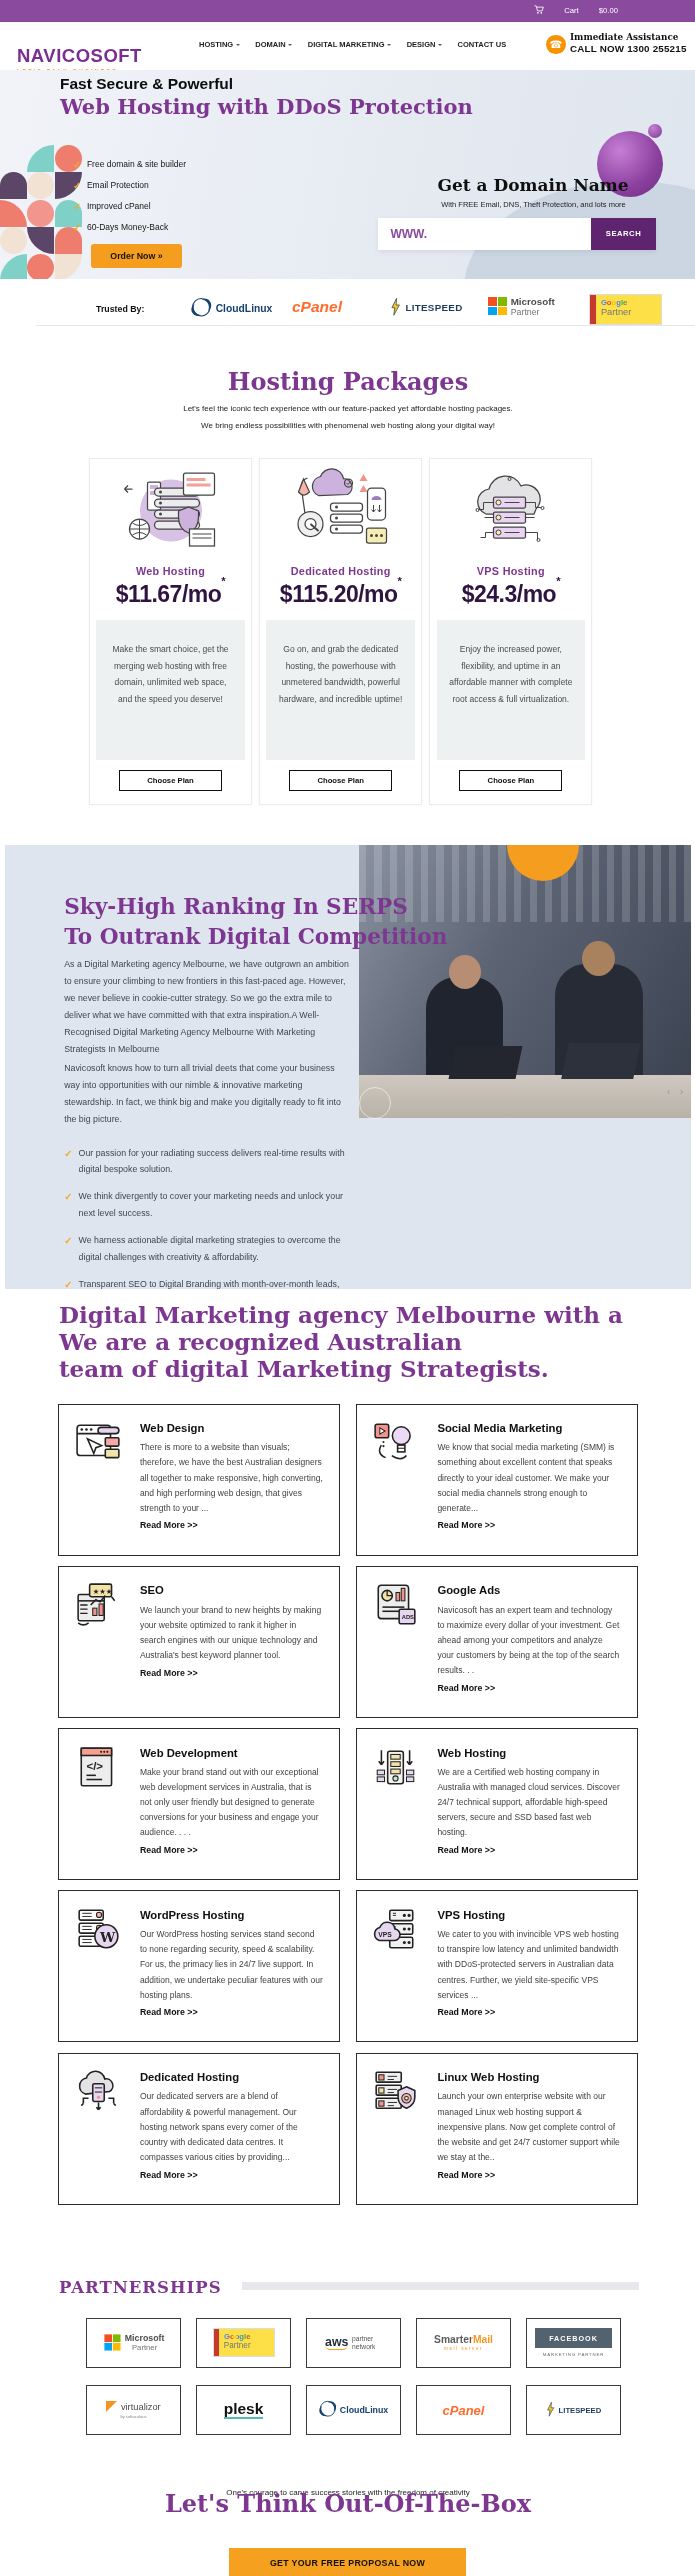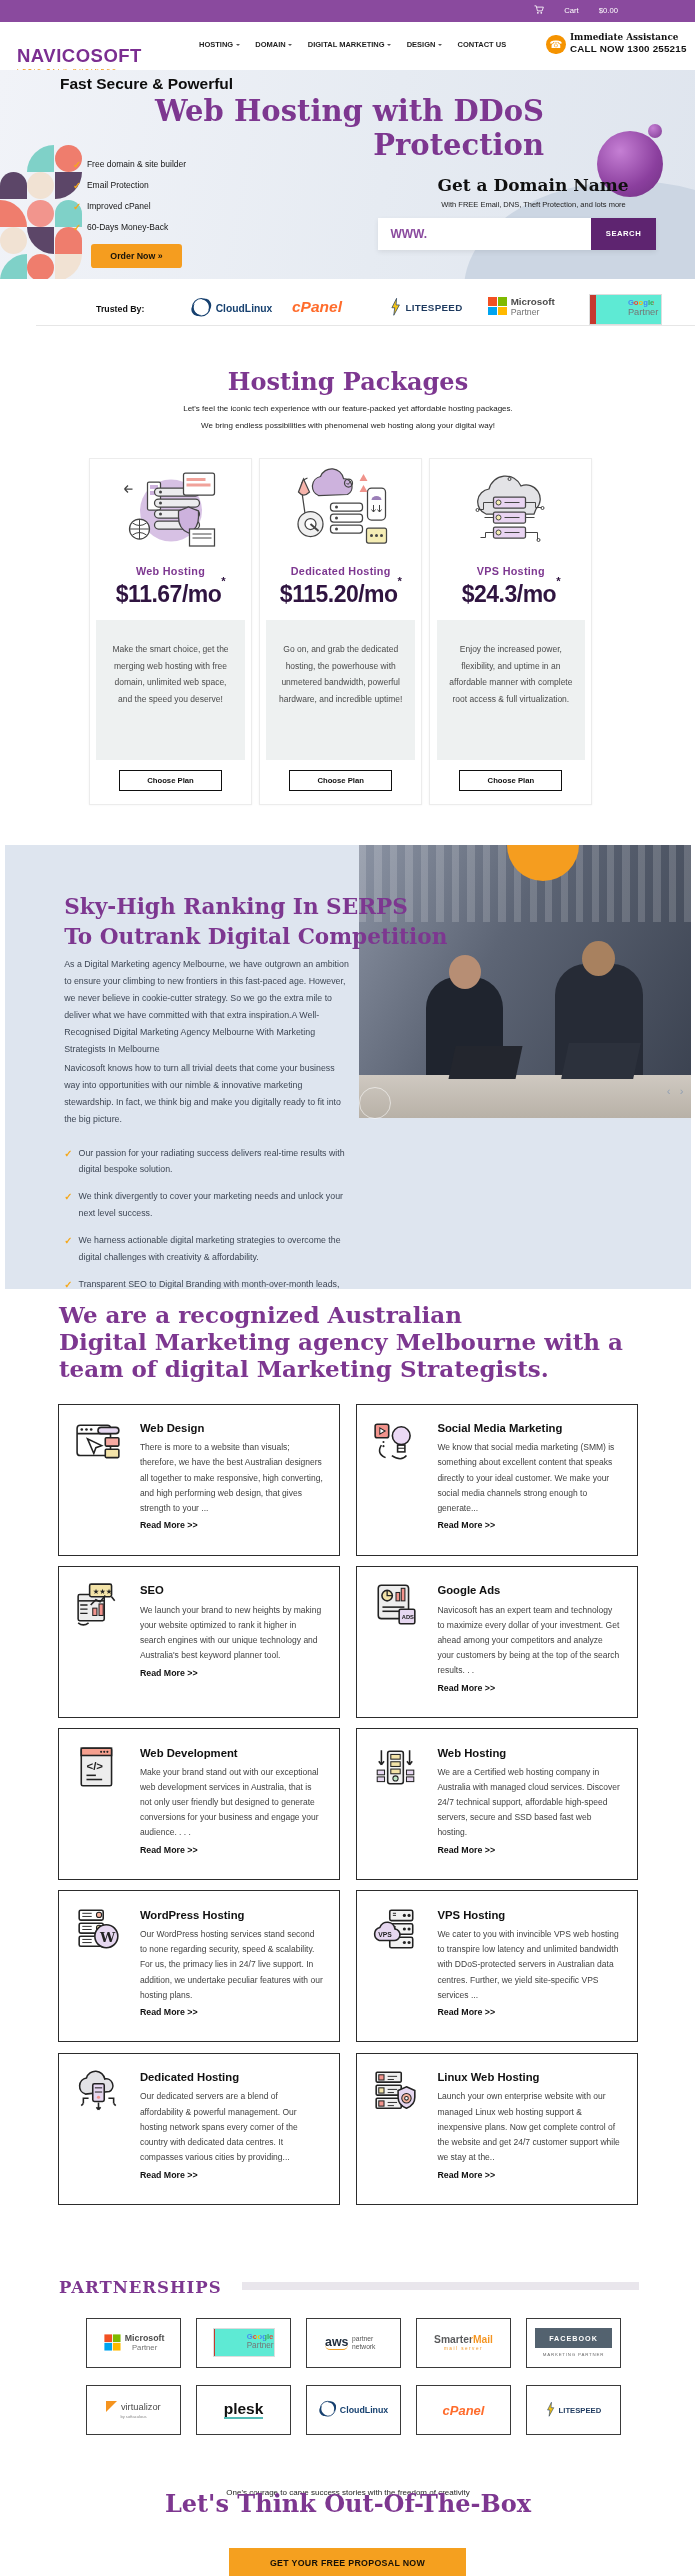--- a/index.html
+++ b/index.html
@@ -25,21 +25,21 @@
   .assist-text .t2 { font-size:9.8px; font-weight:800; color:#111; margin-top:1.5px; letter-spacing:0.2px; }
 
   
   .hero { height:209px; background:linear-gradient(100deg,#f1f3f8 0%,#e6ebf2 55%,#dfe5ee 100%); }
   .blob { position:absolute; left:464px; top:111px; width:330px; height:216px; background:#ccd6e3; border-radius:50%; }
   .sphere { position:absolute; left:597px; top:61px; width:66px; height:66px; border-radius:50%;
             background:radial-gradient(circle at 35% 30%, #c57fd4, #8b3f9e 60%, #6e2f80); }
   .sphere-knob { position:absolute; left:648px; top:54px; width:14.4px; height:14.4px; border-radius:50%;
             background:radial-gradient(circle at 35% 30%, #c57fd4, #7e3a92); }
   .hero-kicker { position:absolute; left:60px; top:5.2px; font-size:15.5px; font-weight:800; color:#0d0d0d; }
-  .hero-title { position:absolute; left:60px; top:24px; width:484px; font-size:29px; font-weight:bold; color:#7d3790;text-align:right; }
+  .hero-title { position:absolute; left:60px; top:24px; width:484px; font-size:21px; font-weight:bold; color:#7d3790; }
   .features { position:absolute; left:73px; top:84px; }
   .feature { display:flex; align-items:center; gap:5.7px; height:21px; font-size:8.5px; color:#151515; }
   .check { color:#f5a81c; font-size:9.8px; font-weight:bold; }
   .order-btn { position:absolute; left:91px; top:174px; width:91px; height:24px; background:#f59d1f; border:none; border-radius:3.1px; font-size:8.8px; font-weight:bold; color:#17130b; cursor:pointer; }
   .domain-title { position:absolute; left:430px; top:105px; width:206px; text-align:center; font-size:17px; font-weight:bold; color:#101010; }
   .domain-sub { position:absolute; left:420px; top:130px; width:227px; text-align:center; font-size:7.5px; color:#222; }
   .searchbar { position:absolute; left:378px; top:148px; width:278px; height:32px; display:flex; box-shadow:0 1.5px 5.2px rgba(0,0,0,.08); }
   .searchbar input { width:213px; height:32px; border:none; padding:0 12.4px; font-size:12px; font-weight:bold; color:#8a4a9e; outline:none; }
   .searchbar input::placeholder { color:#8a4a9e; opacity:1; }
   .searchbar button { width:65px; height:32px; background:#5e2470; color:#fff; border:none; font-size:7.7px; font-weight:bold; letter-spacing:0.5px; cursor:pointer; }
@@ -54,21 +54,21 @@
   .tlogo { position:absolute; display:flex; align-items:center; gap:4.1px; }
   .t-cloudlinux { left:155px; top:18.5px; color:#16406f; font-weight:bold; font-size:10.3px; }
   .t-cpanel { left:256px; top:19.6px; color:#ff6c2c; font-weight:800; font-style:italic; font-size:15.5px; }
   .t-litespeed { left:354px; top:18.5px; color:#1e3a5f; font-weight:800; font-size:9.8px; letter-spacing:0.3px; }
   .t-microsoft { left:452px; top:17px; }
   .t-google { left:553px; top:15.5px; }
   .ms-grid { display:grid; grid-template-columns:8.8px 8.8px; grid-template-rows:8.8px 8.8px; gap:1px; }
   .ms-grid i:nth-child(1){background:#f25022}.ms-grid i:nth-child(2){background:#7fba00}.ms-grid i:nth-child(3){background:#00a4ef}.ms-grid i:nth-child(4){background:#ffb900}
   .ms-text .l1 { font-size:9.8px; font-weight:800; color:#4d4d4d; }
   .ms-text .l2 { font-size:8.8px; color:#737373; }
-  .gp-box { width:73px; height:31px; border:0.5px solid #ddd; background:#5eead4; display:flex;gap:27px; }
+  .gp-box { width:73px; height:31px; border:0.5px solid #ddd; background:#fde047; display:flex; }
   .gp-strip { width:5.7px; background:#c5392e; }
   .gp-text { padding:3.1px 0 0 5.2px; }
   .google-word { font-size:7.7px; font-weight:bold;
      background:linear-gradient(90deg,#4285F4 0 18%,#EA4335 18% 34%,#FBBC05 34% 50%,#4285F4 50% 66%,#34A853 66% 84%,#EA4335 84% 100%);
      -webkit-background-clip:text; background-clip:text; color:transparent; }
   .gp-text .l2 { font-size:9.3px; color:#757575; }
 
   
   .packages { height:519px; background:#fff; }
   .pk-title { position:absolute; top:41px; width:100%; text-align:center; font-size:24px; font-weight:bold; color:#7d3790; }
@@ -411,22 +411,22 @@
     <div class="sbullet">
         <span class="check">✓</span>
         <span>Transparent SEO to Digital Branding with month-over-month leads, conversions, sales, and revenue.</span>
       </div>
   </div>
   <div class="carousel">‹ ›</div>
 </section>
 
 <section class="services">
   <h2 class="sv-title serif">
+    <span>Digital Marketing agency Melbourne with a</span>
     <span>We are a recognized Australian</span>
-    <span>Digital Marketing agency Melbourne with a</span>
     <span>team of digital Marketing Strategists.</span>
   </h2>
   <div class="sgrid">
     <div class="scard">
       <div class="icon"><svg viewBox="0 0 90 90">
             <rect x="4" y="12" width="64" height="58" rx="6" fill="#fff" stroke="#222" stroke-width="3"></rect>
             <line x1="4" y1="28" x2="68" y2="28" stroke="#222" stroke-width="3"></line>
             <circle cx="13" cy="20" r="2.5" fill="#222"></circle>
             <circle cx="22" cy="20" r="2.5" fill="#222"></circle>
             <circle cx="31" cy="20" r="2.5" fill="#222"></circle>

